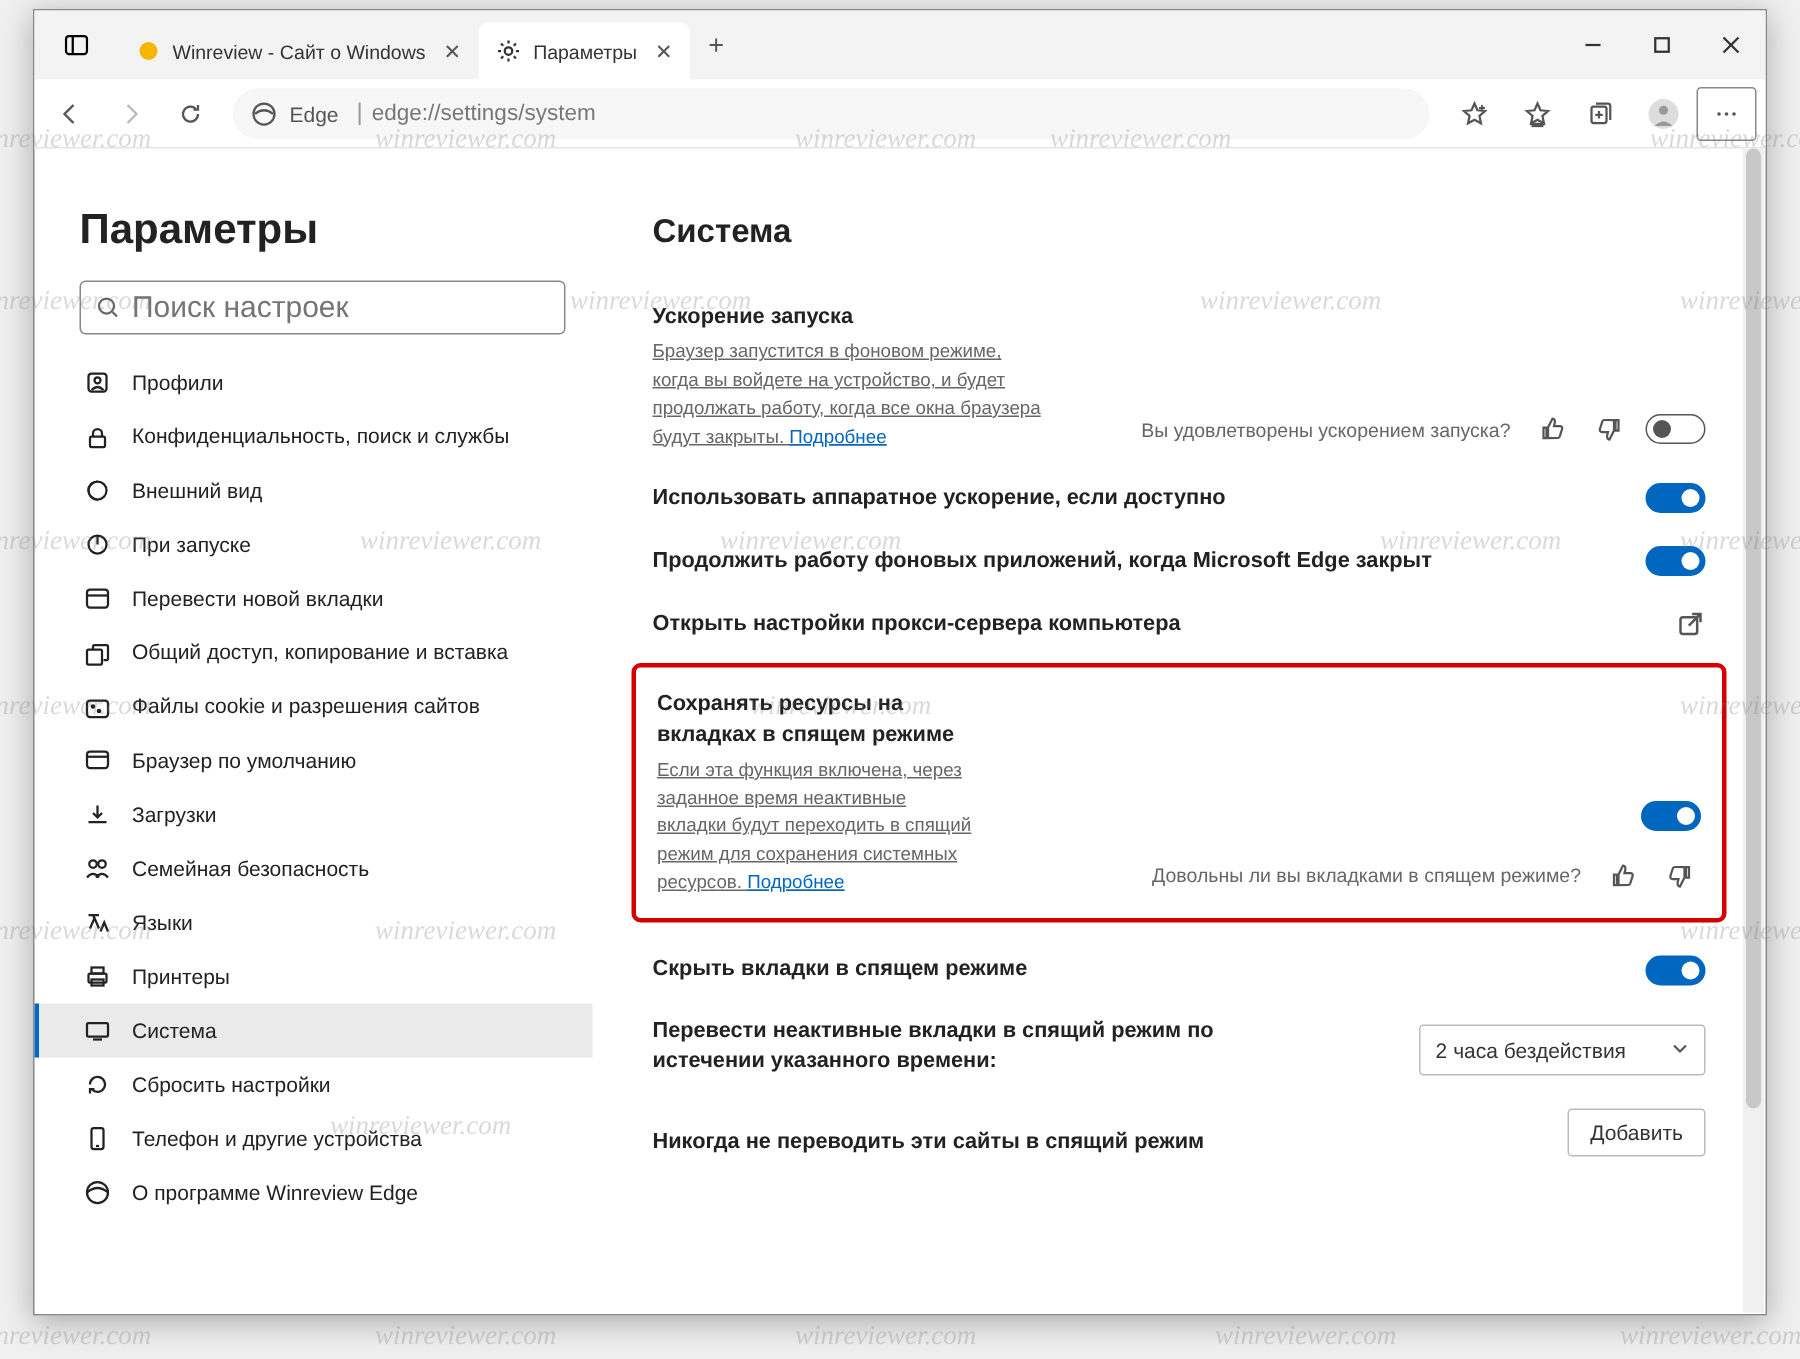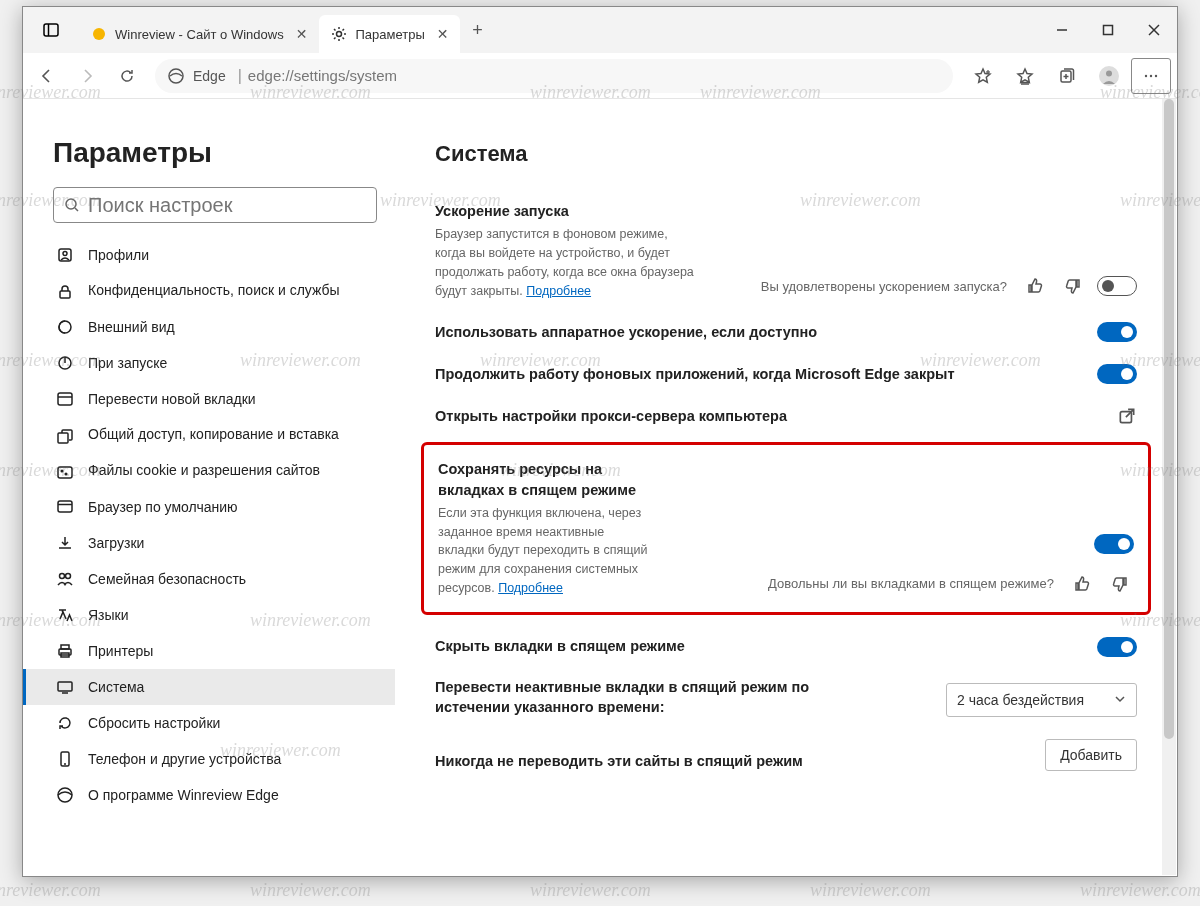--- a/index.html
+++ b/index.html
@@ -47,21 +47,21 @@
 .nav li.multi .nav-icon { margin-top: 2px; }
 .nav li.selected { background: #eaeaea; border-left: 3px solid #0067c0; }
 .nav li .nav-icon { width: 18px; height: 18px; flex-shrink:0; display:flex; align-items:center; justify-content:center; }
 .nav li .nav-label { line-height: 1.35; padding-right: 20px; }
 
 .main { flex: 1; padding: 42px 40px 0 40px; overflow-y: auto; position: relative; }
 .main h2 { font-size: 22px; font-weight: 600; margin-bottom: 24px; color: #222; }
 .setting-row { display: flex; padding: 10px 0; align-items: flex-end; }
 .setting-text { flex: 1; }
 .setting-title { font-size: 14.5px; font-weight: 600; color: #222; line-height: 1.4; }
-.setting-desc { font-size: 12.5px; color: #666; margin-top: 4px; line-height: 1.5; max-width: 260px; }
+.setting-desc { font-size: 12.5px; color: #666; margin-top: 4px; line-height: 1.5; max-width: 260px; text-decoration: underline; }
 .setting-desc a { color: #0067c0; text-decoration: underline; cursor:pointer; }
 .setting-controls { display:flex; align-items:center; gap:10px; padding-top: 2px; }
 .feedback-text { font-size: 13px; color: #666; margin-right: 4px; }
 .thumb { width: 28px; height: 28px; display:flex; align-items:center; justify-content:center; color:#555; }
 .toggle { width: 40px; height: 20px; border-radius: 10px; position: relative; cursor:pointer; }
 .toggle.on { background: #0067c0; }
 .toggle.off { background: #fff; border: 1px solid #555; }
 .toggle .knob { position:absolute; width: 12px; height: 12px; border-radius: 50%; top: 4px; }
 .toggle.on .knob { background:#fff; right: 4px; }
 .toggle.off .knob { background:#555; left: 4px; top: 3px; }

